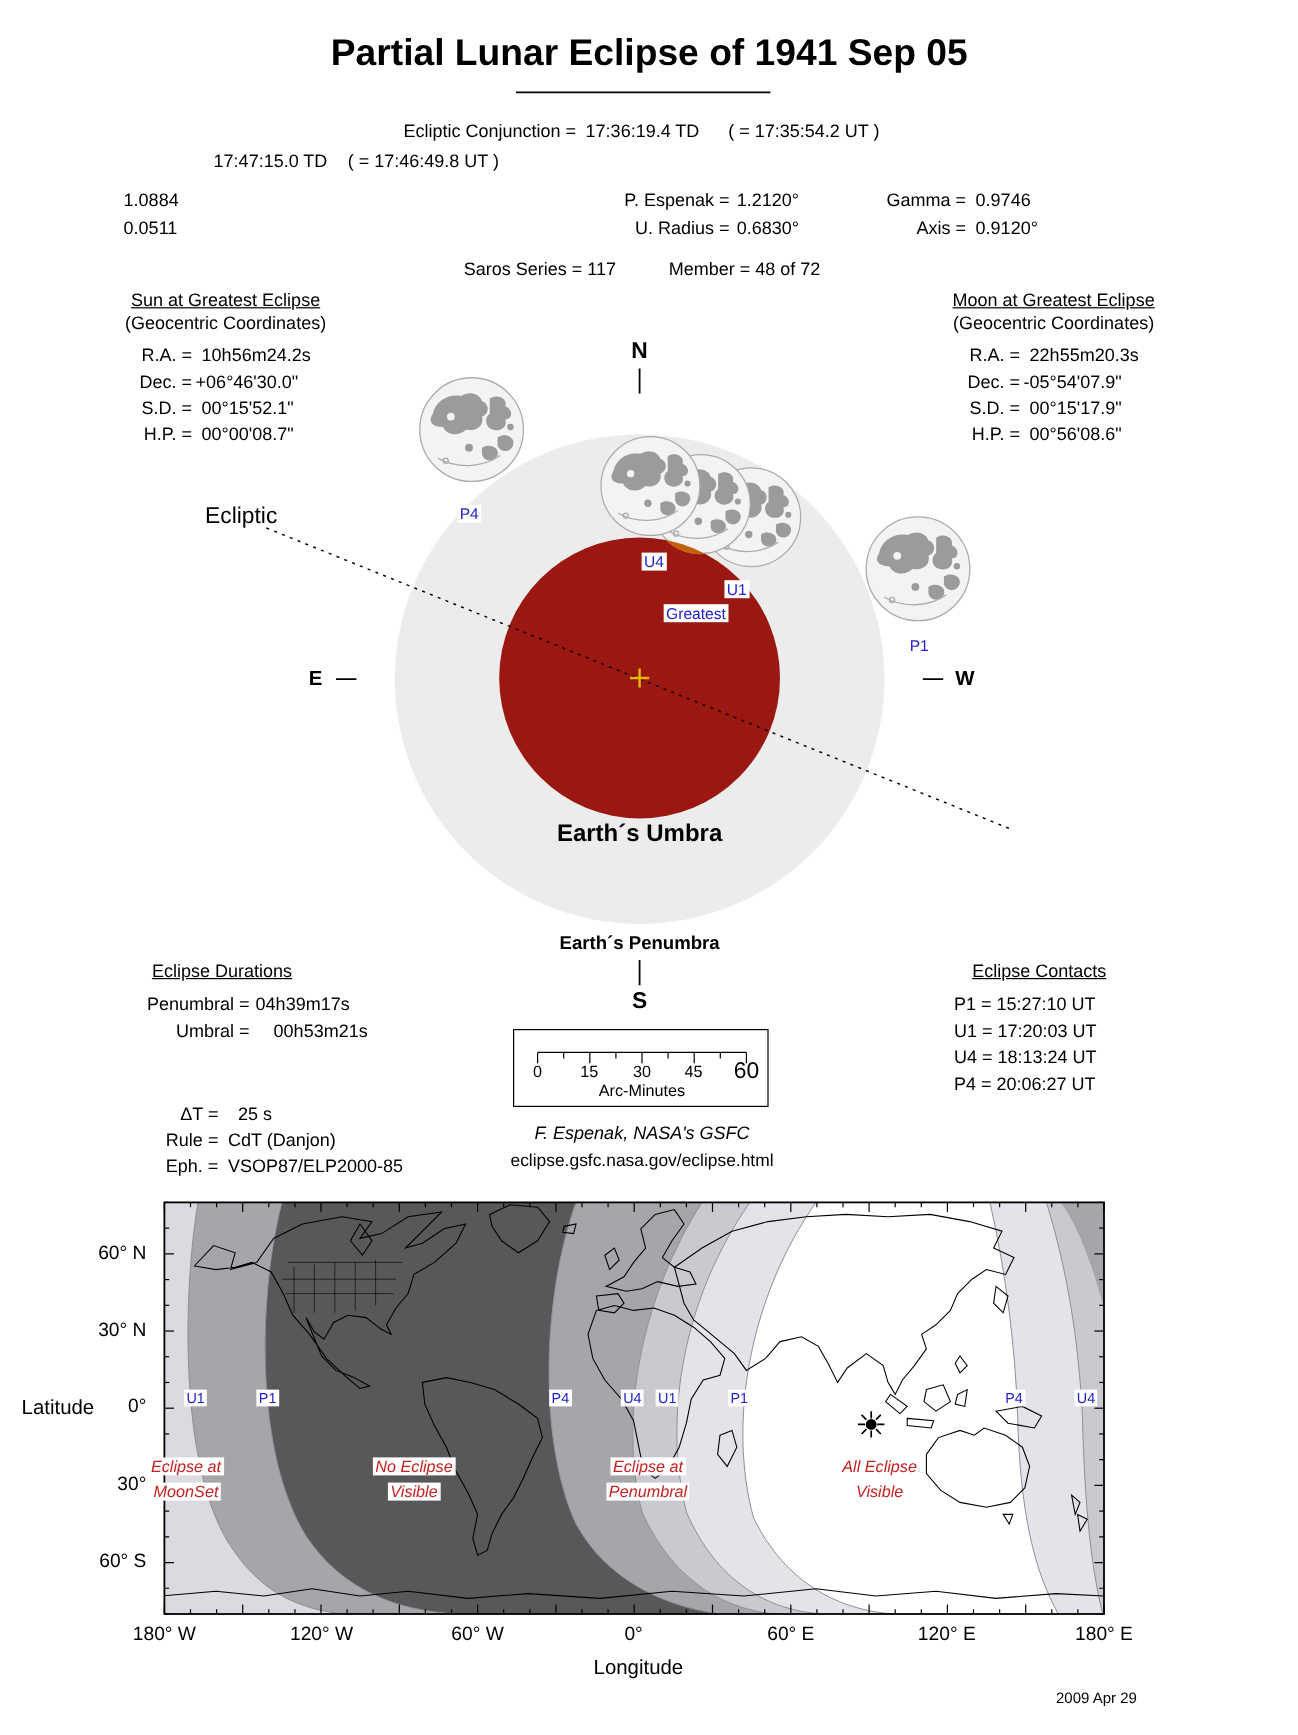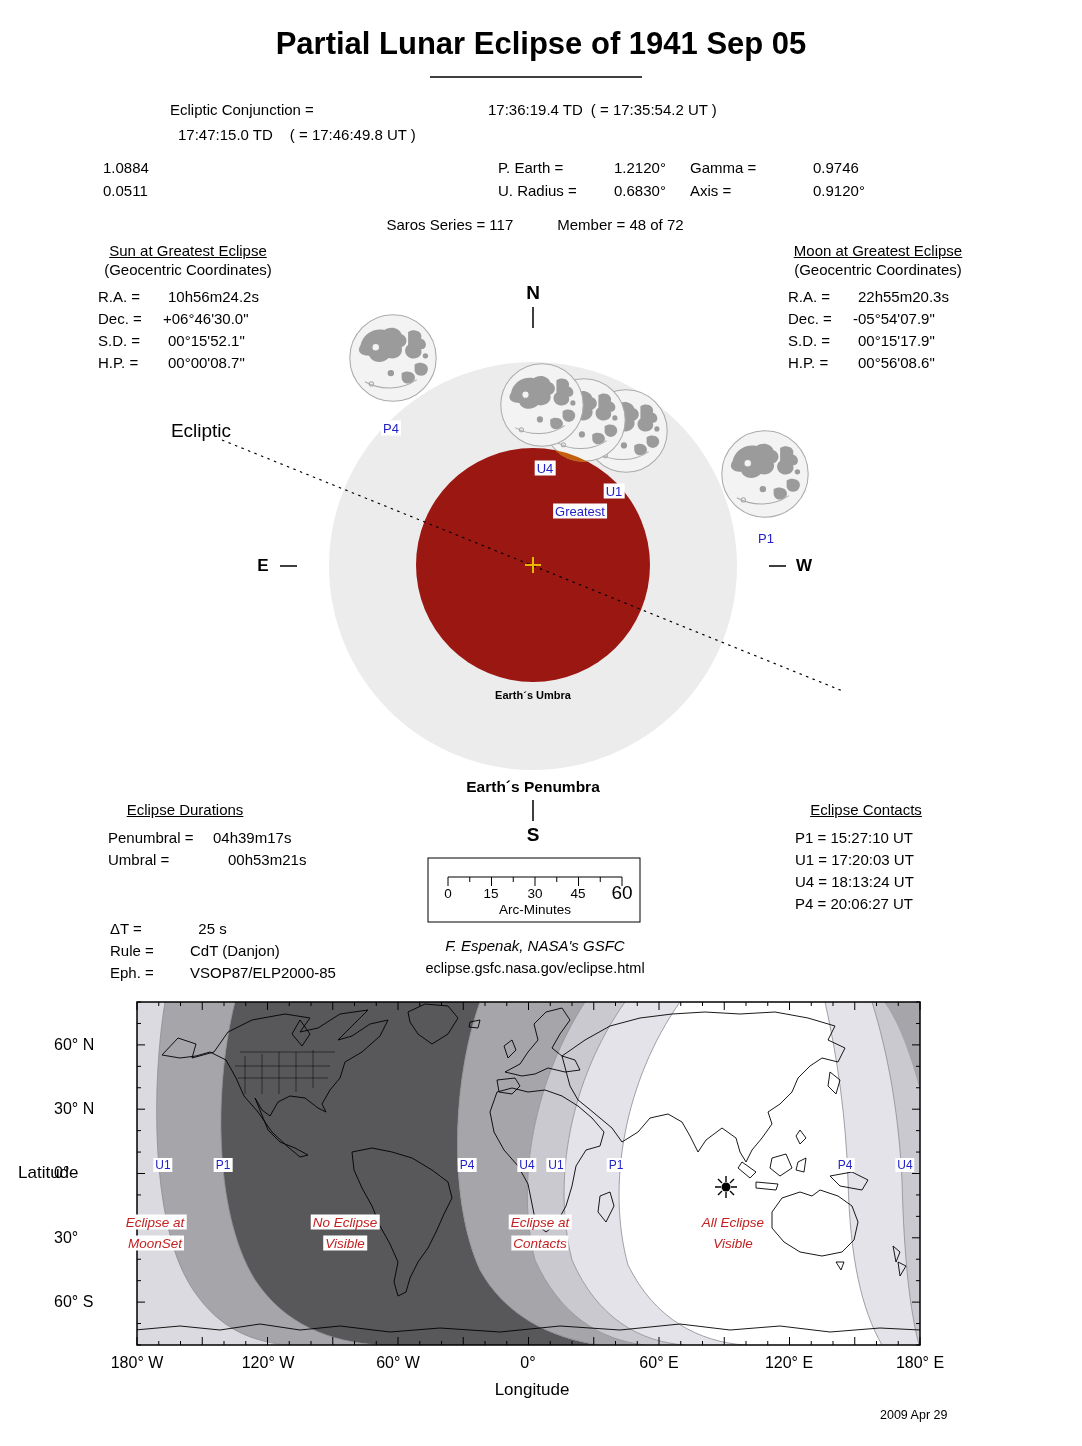--- a/index.html
+++ b/index.html
@@ -2,21 +2,21 @@
 <html><head>
 <meta charset="utf-8">
 <style>
   html,body{margin:0;padding:0}
   body{width:1082px;height:1446px;position:relative;background:#fff;color:#000;
        font-family:"Liberation Sans",sans-serif;overflow:hidden}
   .abs{position:absolute;white-space:nowrap}
   .ctr{transform:translate(-50%,-50%)}
   .ctx{transform:translateX(-50%)}
   .frow{display:flex;align-items:baseline}
-  .fl{text-align:left}
+  .fl{text-align:right}
   .fv{margin-left:8px;white-space:pre}
   .b{font-weight:bold}
   .u{text-decoration:underline}
   .t15{font-size:15px;line-height:22px}
   .blue{color:#2222C8;background:#fff;padding:0 2px}
   .dlabel{font-size:13px}
   .mlabel{font-size:12px}
   .red{color:#C42121;font-style:italic;background:#fff;padding:0 2px;font-size:13.5px}
   .axis{font-size:16px}
   svg{position:absolute;left:0;top:0}
@@ -264,35 +264,35 @@
         <line x1="920" y1="1002.02" x2="916" y2="1002.02"></line>
       </g>
   </g>
 </svg>
 
 <div class="abs ctx b" style="left:541px;top:26px;font-size:31px">Partial Lunar Eclipse of  1941 Sep 05</div>
 
 <div class="abs frow t15" style="left:170px;top:99px">
   <span class="fl" style="width:310px">Ecliptic Conjunction =</span>
   <span class="fv">17:36:19.4 TD</span>
-  <span class="fv" style="margin-left:8px">( = 17:35:54.2 UT )</span>
+  <span class="fv" style="margin-left:24px">( = 17:35:54.2 UT )</span>
 </div>
 <div class="abs frow t15" style="left:170px;top:124px">
   <span class="fv">17:47:15.0 TD</span>
   <span class="fv" style="margin-left:17px">( = 17:46:49.8 UT )</span>
 </div>
 
 <div class="abs frow t15" style="left:95px;top:157px">
   <span class="fv">1.0884</span>
 </div>
 <div class="abs frow t15" style="left:95px;top:180px">
   <span class="fv">0.0511</span>
 </div>
 <div class="abs frow t15" style="left:498px;top:157px">
-  <span class="fl" style="width:110px">P. Earth =</span>
+  <span class="fl" style="width:110px">P. Espenak =</span>
   <span class="fv" style="margin-left:6px">1.2120°</span>
 </div>
 <div class="abs frow t15" style="left:498px;top:180px">
   <span class="fl" style="width:110px">U. Radius =</span>
   <span class="fv" style="margin-left:6px">0.6830°</span>
 </div>
 <div class="abs frow t15" style="left:690px;top:157px">
   <span class="fl" style="width:115px">Gamma =</span>
   <span class="fv">0.9746</span>
 </div>
@@ -351,21 +351,21 @@
 <div class="abs ctr b" style="left:533px;top:293px;font-size:19px">N</div>
 <div class="abs ctr b" style="left:263px;top:566px;font-size:17px">E</div>
 <div class="abs ctr b" style="left:804px;top:566px;font-size:17px">W</div>
 <div class="abs ctr b" style="left:533px;top:835px;font-size:19px">S</div>
 <div class="abs ctr" style="left:201px;top:431px;font-size:19px">Ecliptic</div>
 <div class="abs ctr blue dlabel" style="left:391px;top:428px">P4</div>
 <div class="abs ctr blue dlabel" style="left:545px;top:468px">U4</div>
 <div class="abs ctr blue dlabel" style="left:614px;top:491px">U1</div>
 <div class="abs ctr blue dlabel" style="left:580px;top:511px">Greatest</div>
 <div class="abs ctr blue dlabel" style="left:766px;top:538px">P1</div>
-<div class="abs ctr b" style="left:533px;top:695px;font-size:11px">Earth´s Umbra</div>
+<div class="abs ctr b" style="left:533px;top:695px;font-size:20px">Earth´s Umbra</div>
 <div class="abs ctr b" style="left:533px;top:787px;font-size:15.5px">Earth´s Penumbra</div>
 
 <div class="abs ctx t15 u" style="left:185px;top:799px">Eclipse Durations</div>
 <div class="abs t15" style="left:108px;top:827px">
   <div class="frow">
       <span class="fl" style="width:100px">Penumbral =</span>
       <span class="fv" style="margin-left:5px">04h39m17s</span>
     </div>
   <div class="frow">
       <span class="fl" style="width:100px">Umbral =</span>
@@ -428,17 +428,17 @@
 <div class="abs ctr blue mlabel" style="left:556px;top:1165px">U1</div>
 <div class="abs ctr blue mlabel" style="left:616px;top:1165px">P1</div>
 <div class="abs ctr blue mlabel" style="left:845px;top:1165px">P4</div>
 <div class="abs ctr blue mlabel" style="left:905px;top:1165px">U4</div>
 
 <div class="abs ctr red" style="left:155px;top:1222px">Eclipse at</div>
 <div class="abs ctr red" style="left:155px;top:1243px">MoonSet</div>
 <div class="abs ctr red" style="left:345px;top:1222px">No Eclipse</div>
 <div class="abs ctr red" style="left:345px;top:1243px">Visible</div>
 <div class="abs ctr red" style="left:540px;top:1222px">Eclipse at</div>
-<div class="abs ctr red" style="left:540px;top:1243px">Contacts</div>
+<div class="abs ctr red" style="left:540px;top:1243px">Penumbral</div>
 <div class="abs ctr red" style="left:733px;top:1222px">All Eclipse</div>
 <div class="abs ctr red" style="left:733px;top:1243px">Visible</div>
 
 <div class="abs" style="left:880px;top:1408px;font-size:12.5px">2009 Apr 29</div>
 
 </body></html>

